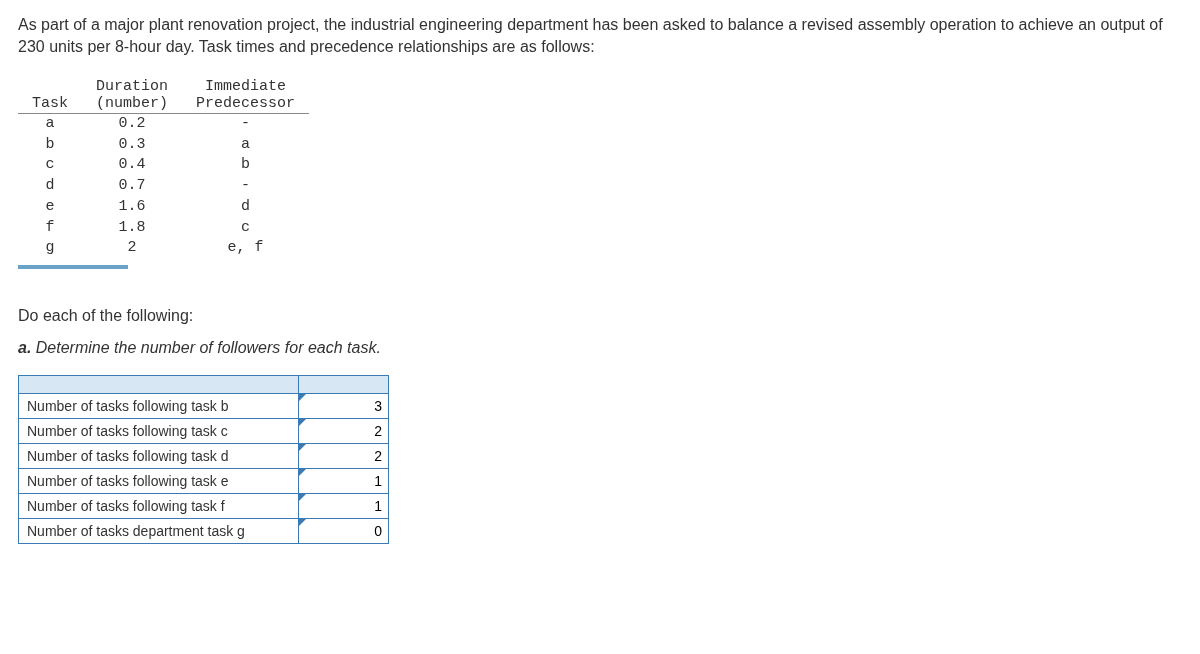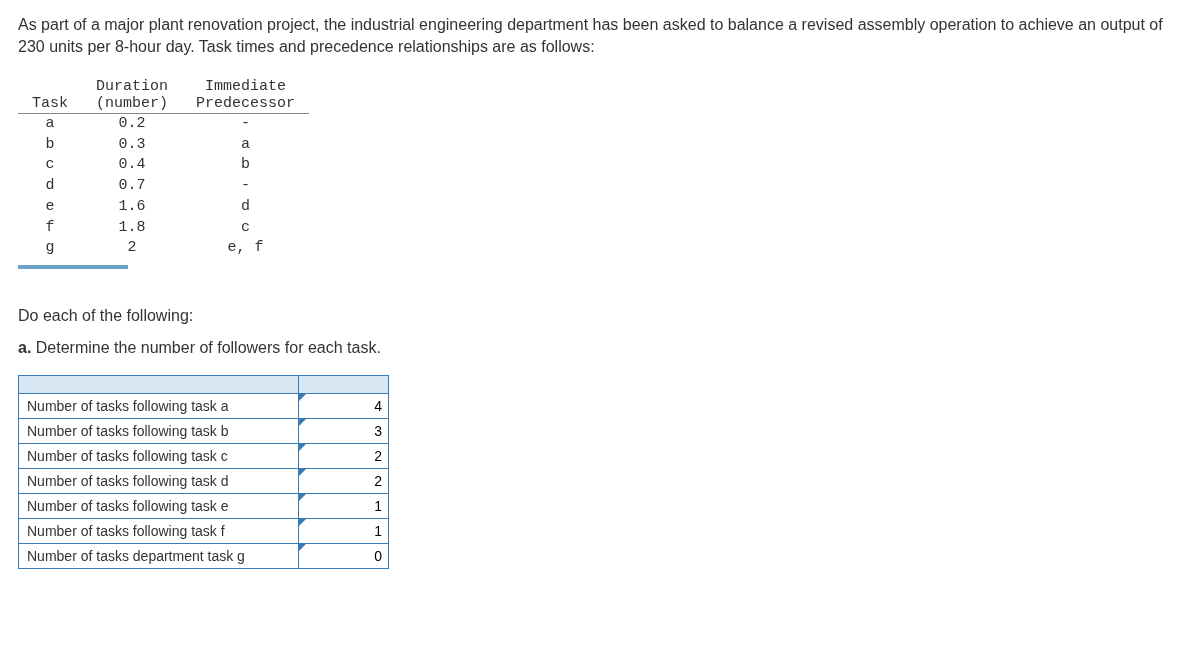--- a/index.html
+++ b/index.html
@@ -45,20 +45,21 @@
       background: #6aa2c8;
       margin: 0 0 38px 0;
     }
     .subhead {
       font-size: 16px;
       margin: 0 0 14px 0;
     }
     .question {
       font-size: 16px;
       margin: 0 0 18px 0;
+      font-style: italic;
     }
     .question b { font-weight: bold; }
     .followers-table {
       border-collapse: collapse;
       font-size: 14px;
     }
     .followers-table th, .followers-table td {
       border: 1px solid #3a7ab5;
       padding: 4px 8px;
       height: 25px;
@@ -172,24 +173,20 @@
 
 <table class="followers-table">
   <thead>
     <tr>
       <th class="col1"></th>
       <th class="col2"></th>
     </tr>
   </thead>
   <tbody>
     <tr>
-      <td class="label">Number of tasks following task a</td>
-      <td class="valcell"><span class="corner"></span><input type="text" value="4" style=""></td>
-    </tr>
-    <tr>
       <td class="label">Number of tasks following task b</td>
       <td class="valcell"><span class="corner"></span><input type="text" value="3" style=""></td>
     </tr>
     <tr>
       <td class="label">Number of tasks following task c</td>
       <td class="valcell"><span class="corner"></span><input type="text" value="2" style=""></td>
     </tr>
     <tr>
       <td class="label">Number of tasks following task d</td>
       <td class="valcell"><span class="corner"></span><input type="text" value="2" style=""></td>

